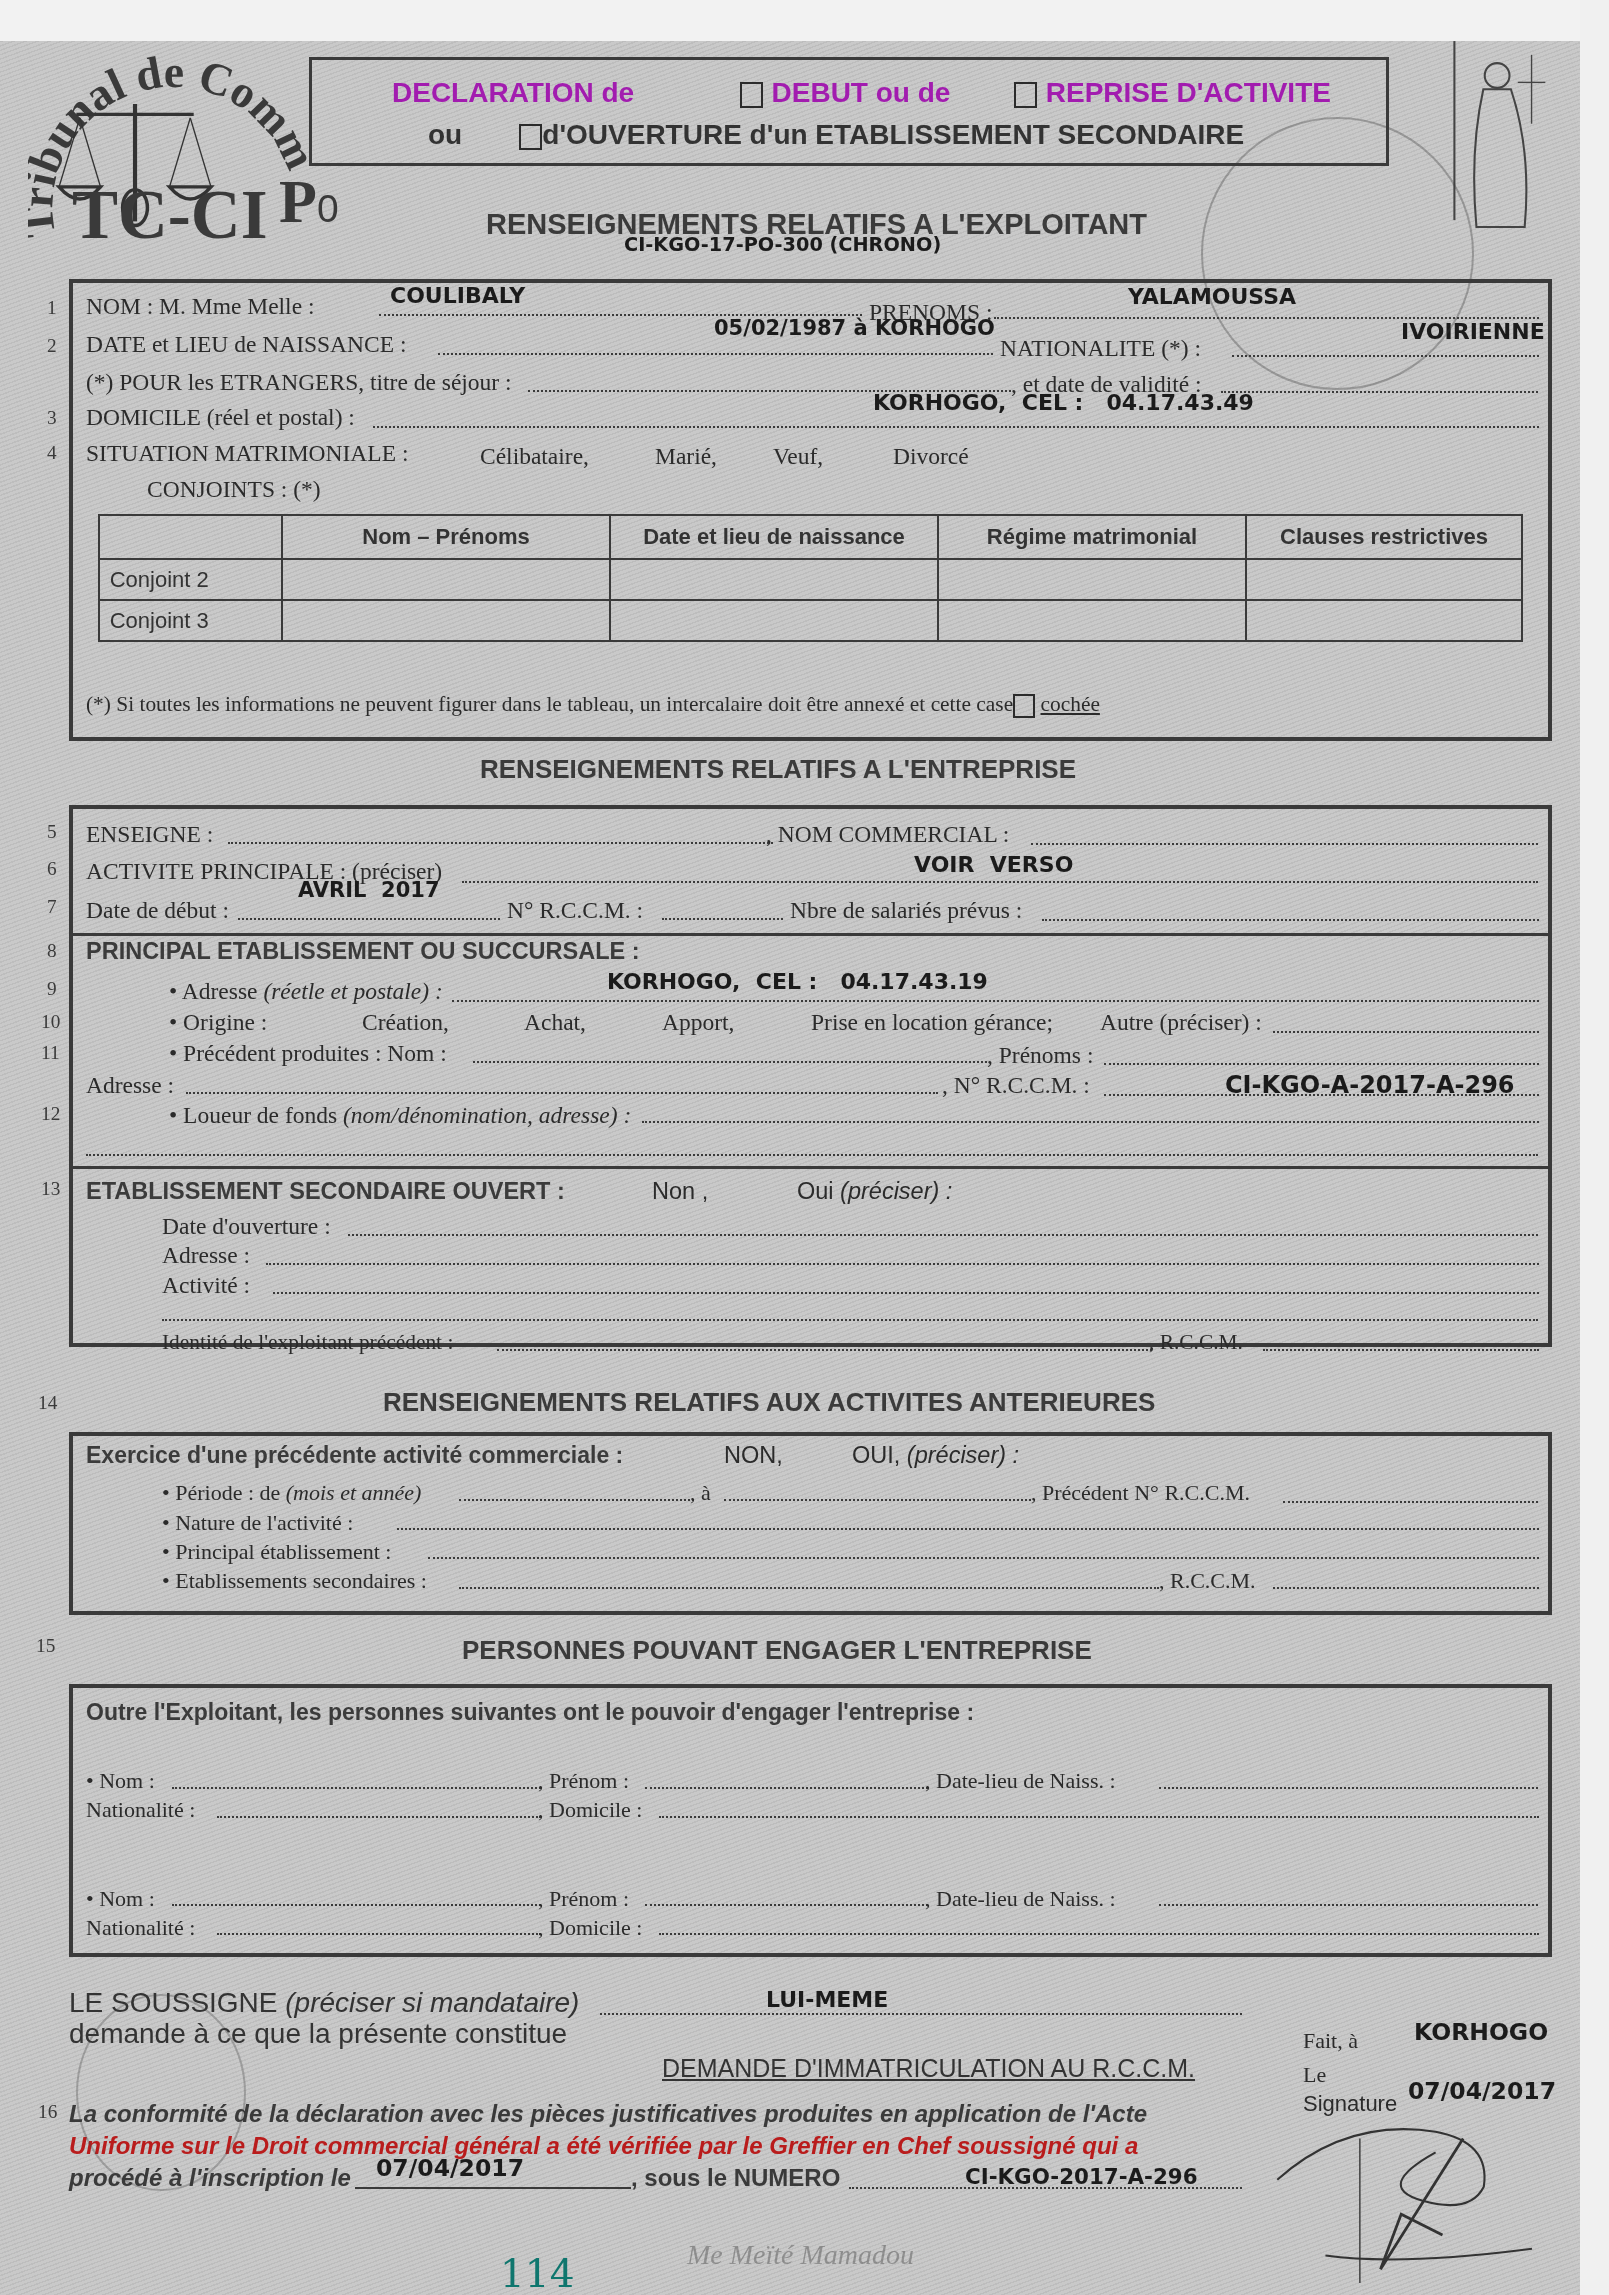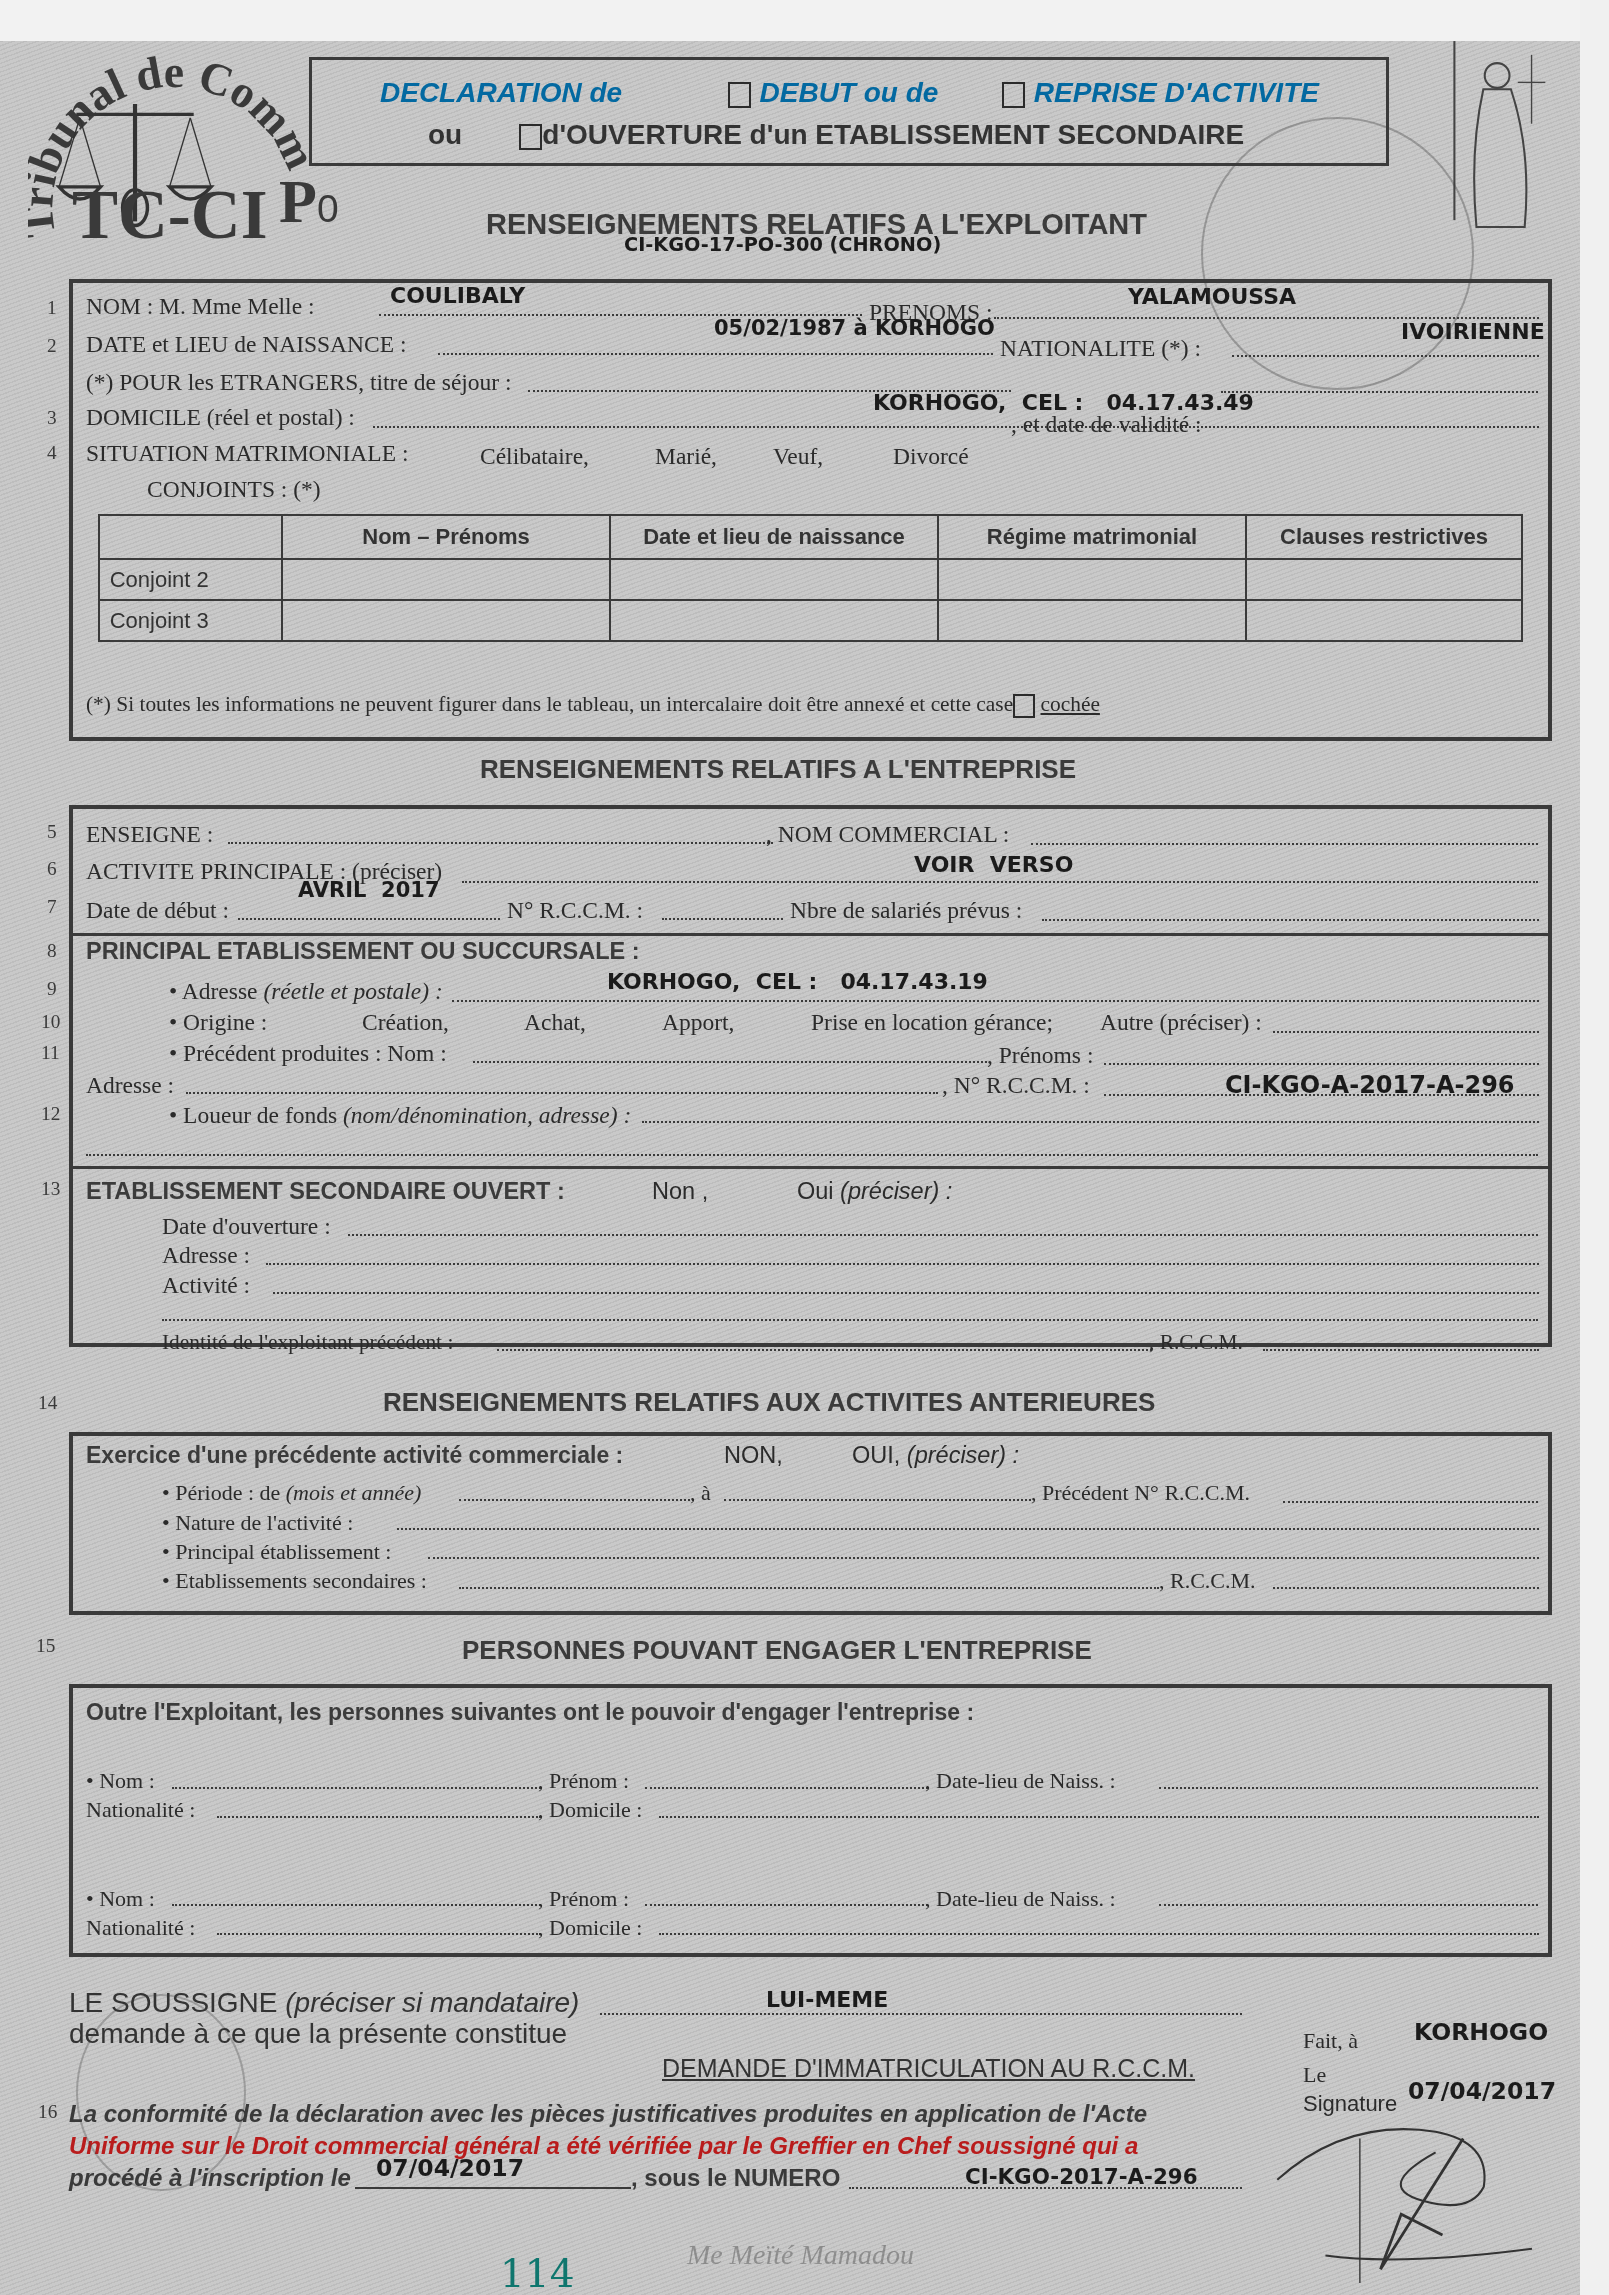--- a/index.html
+++ b/index.html
@@ -65,21 +65,21 @@
   <svg width="124" height="193" viewBox="0 0 180 280">
     <line x1="18" y1="0" x2="18" y2="260" stroke="#444" stroke-width="3"></line>
     <circle cx="80" cy="50" r="18" fill="none" stroke="#444" stroke-width="3"></circle>
     <path d="M60 70 Q40 160 50 270 L120 270 Q130 160 100 70 Z" fill="none" stroke="#444" stroke-width="3"></path>
     <line x1="130" y1="20" x2="130" y2="120" stroke="#444" stroke-width="2"></line>
     <line x1="110" y1="60" x2="150" y2="60" stroke="#444" stroke-width="2"></line>
   </svg>
 </div>
 
 <div class="box" style="left:309px;top:57px;width:1080px;height:109px;"></div>
-<div class="lbl sans bold" style="left:380px;top:77px;font-size:28px;color:#0369a1;font-style:italic;">
+<div class="lbl sans bold" style="left:392px;top:77px;font-size:28px;color:#a21caf;">
   <span>DECLARATION de</span>
   <span style="display:inline-block;width:90px;"></span>
   <span class="chk"></span><span>DEBUT ou de</span>
   <span style="display:inline-block;width:48px;"></span>
   <span class="chk"></span><span>REPRISE D'ACTIVITE</span>
 </div>
 <div class="lbl sans bold" style="left:428px;top:119px;font-size:28px;color:#333;">
   <span>ou</span>
   <span style="display:inline-block;width:41px;"></span>
   <span class="chk" style="margin-right:0;"></span><span>d'OUVERTURE d'un ETABLISSEMENT SECONDAIRE</span>
@@ -101,21 +101,21 @@
 <div class="lnum" style="left:47px;top:335px;">2</div>
 <div class="lbl" style="left:86px;top:331px;">DATE et LIEU de NAISSANCE :</div>
 <div class="abs filled" style="left:714px;top:316px;font-size:21px;">05/02/1987 à  KORHOGO</div>
 <div class="dots" style="left:438px;top:353px;width:555px;"></div>
 <div class="lbl" style="left:1000px;top:335px;">NATIONALITE (*) :</div>
 <div class="abs filled" style="left:1401px;top:319px;font-size:22px;">IVOIRIENNE</div>
 <div class="dots" style="left:1232px;top:355px;width:307px;"></div>
 
 <div class="lbl" style="left:86px;top:369px;">(*) POUR les ETRANGERS, titre de séjour :</div>
 <div class="dots" style="left:528px;top:390px;width:483px;"></div>
-<div class="lbl" style="left:1011px;top:371px;margin-top:40px;">, et date de validité :</div>
+<div class="lbl" style="left:1011px;top:371px;">, et date de validité :</div>
 <div class="dots" style="left:1221px;top:391px;width:317px;"></div>
 
 <div class="lnum" style="left:47px;top:407px;">3</div>
 <div class="lbl" style="left:86px;top:404px;">DOMICILE (réel et postal) :</div>
 <div class="abs filled" style="left:873px;top:390px;font-size:22px;white-space:pre;">KORHOGO,  CEL :   04.17.43.49</div>
 <div class="dots" style="left:373px;top:426px;width:1166px;"></div>
 
 <div class="lnum" style="left:47px;top:442px;">4</div>
 <div class="lbl" style="left:86px;top:440px;">SITUATION MATRIMONIALE :</div>
 <div class="lbl" style="left:480px;top:443px;">Célibataire,</div>

